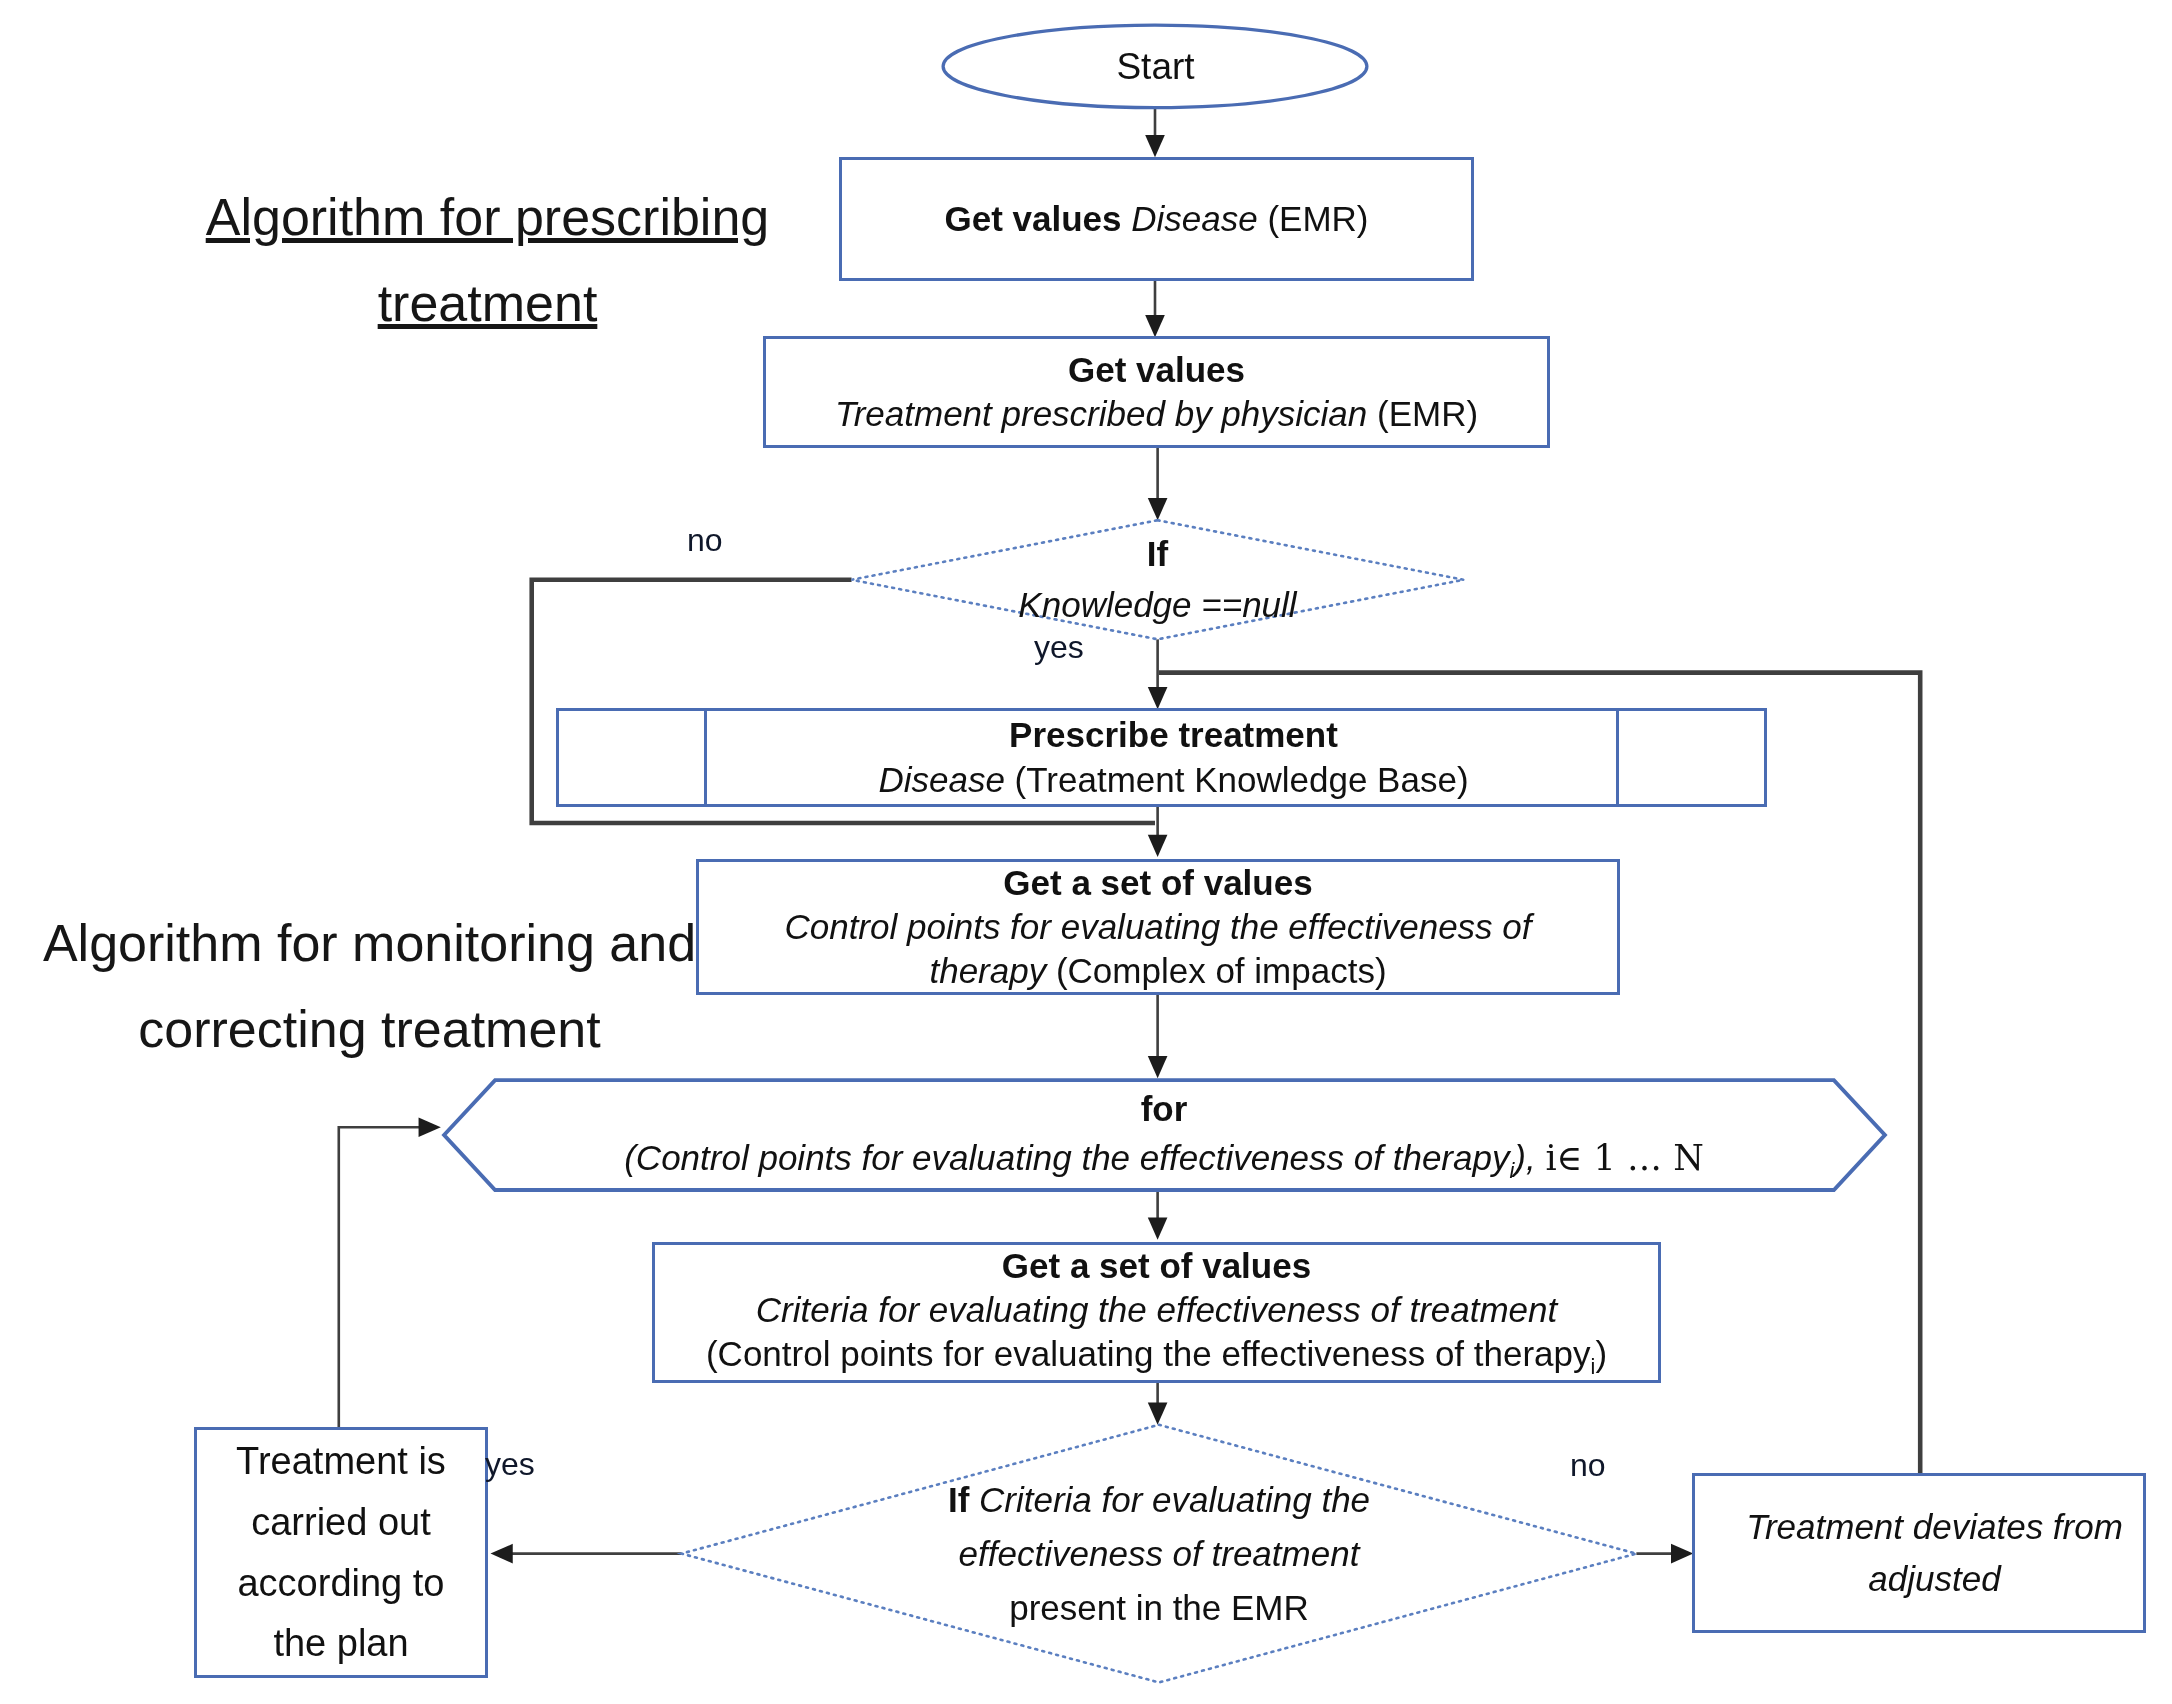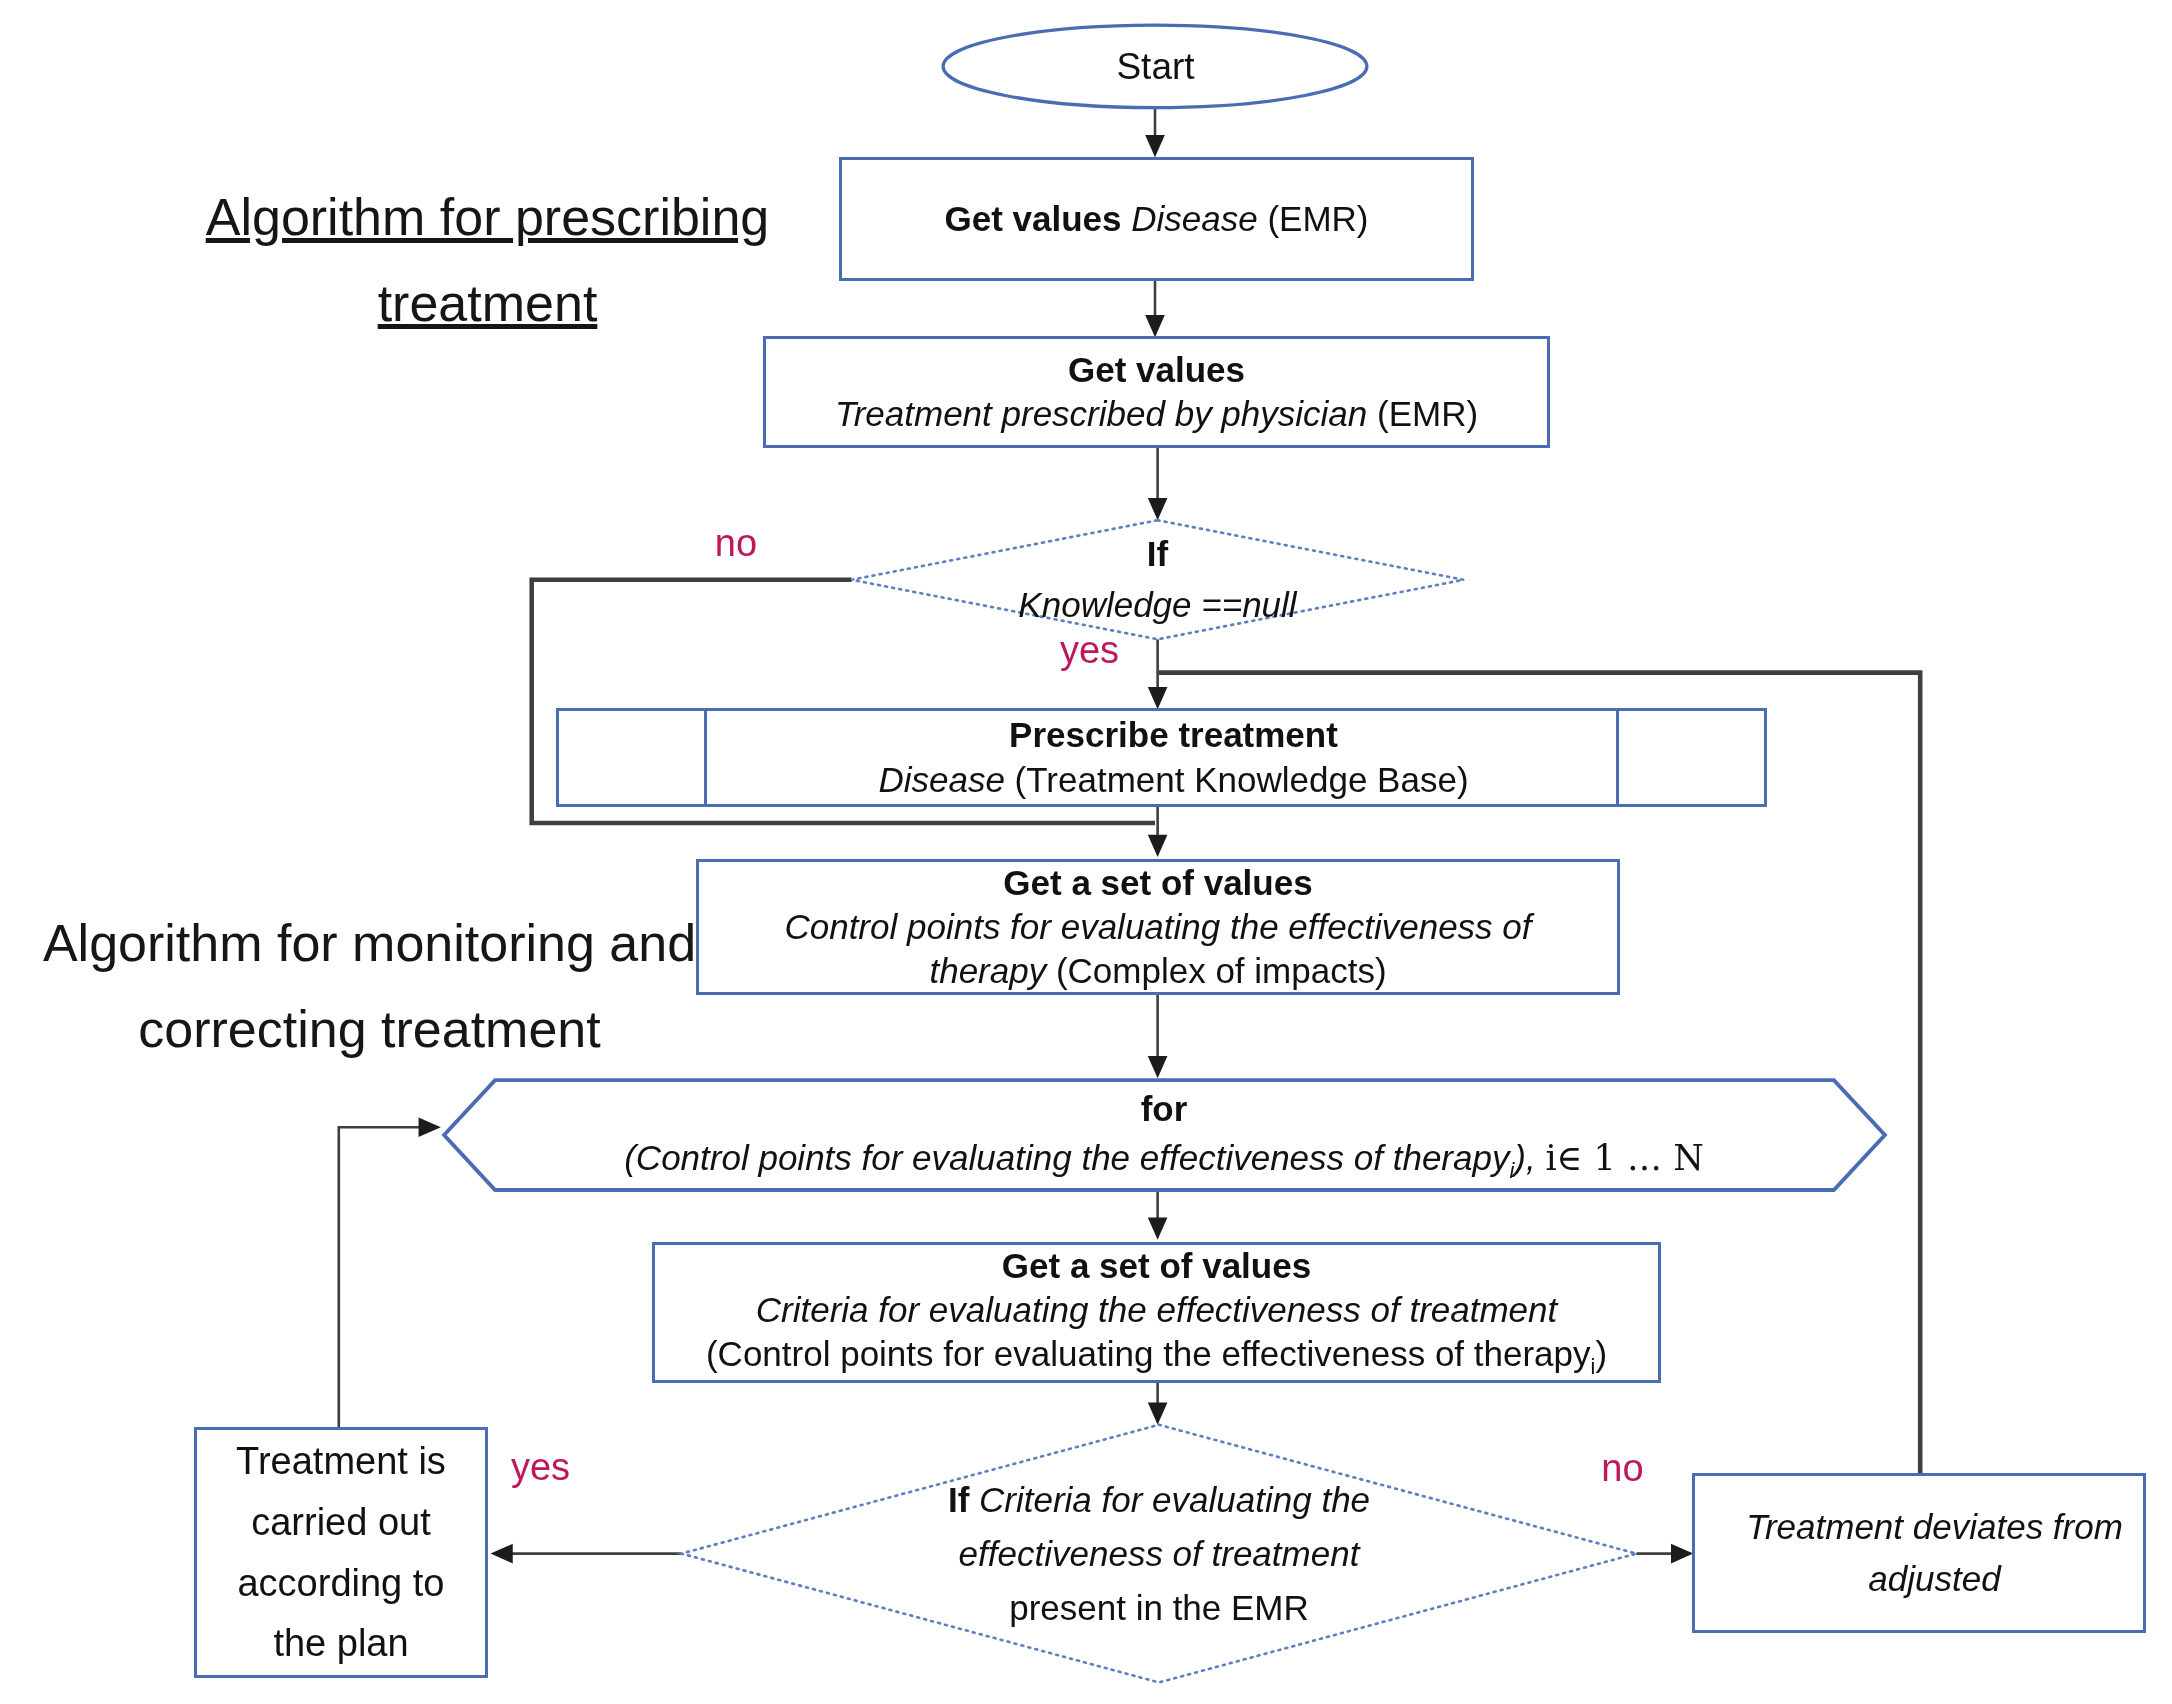--- a/index.html
+++ b/index.html
@@ -25,21 +25,21 @@
   .line{white-space:nowrap;}
   .b{font-weight:bold;}
   .it{font-style:italic;}
   .rg{font-style:normal;font-weight:normal;}
   .serif{font-family:"DejaVu Serif", serif;}
   sub{font-size:0.62em;}
   .sectionTitle{
     position:absolute;text-align:center;font-size:52px;line-height:1.65;color:#161616;
   }
   .edgeLabel{
-    position:absolute;font-size:38px;color:#be185d;text-align:center;
+    position:absolute;font-size:32px;color:#0f172a;
   }
   .innerBar{position:absolute;top:0;bottom:0;width:2.6px;background:#4a6cb3;}
 </style>
 </head>
 <body>
 
 <div id="canvas">
 
   <svg id="edges" viewBox="0 0 3321 2606" xmlns="http://www.w3.org/2000/svg">
     <g stroke="#3f3f3f" stroke-width="4" fill="none">

